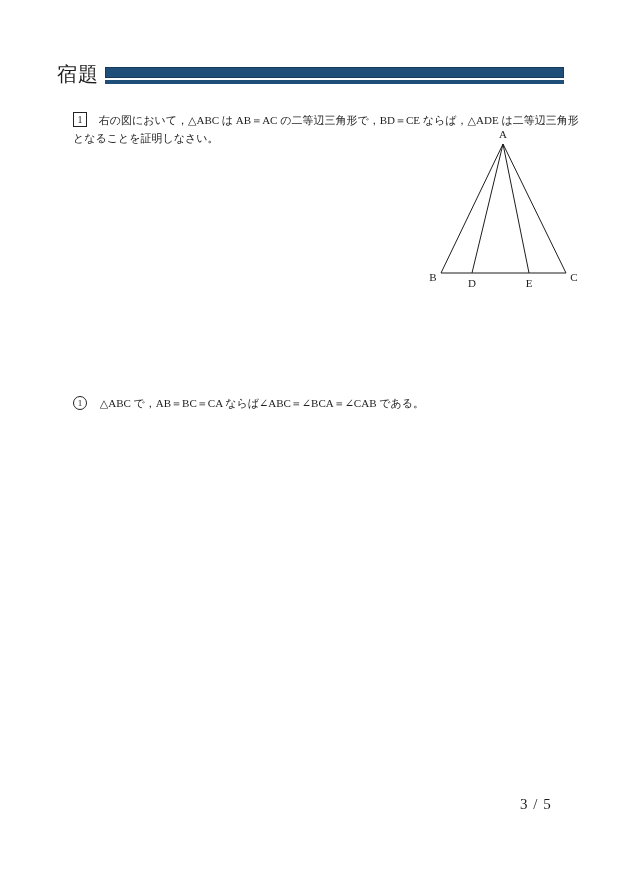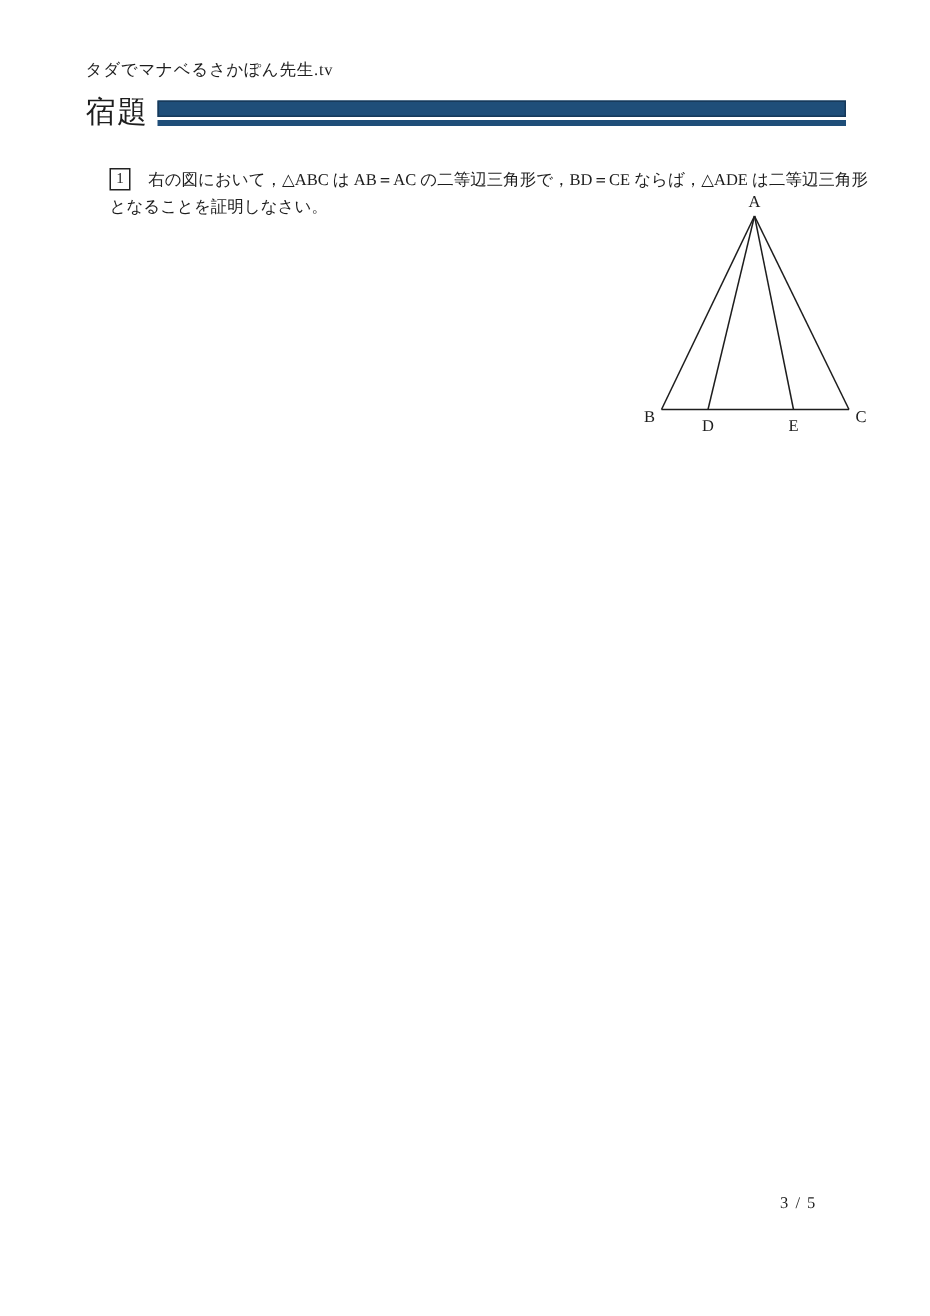--- a/index.html
+++ b/index.html
@@ -96,31 +96,30 @@
   }
   .figure text {
     font-family: "Liberation Serif", "DejaVu Serif", serif;
     font-size: 11px;
     fill: #1d1d1d;
   }
   .page-footer {
     position: absolute;
     left: 520px;
     top: 796px;
-    font-size: 11px;
+    font-size: 15px;
     letter-spacing: 1px;
     white-space: nowrap;
   }
 </style>
 </head>
 <body>
 
 <div class="page">
 
-  <div class="site-name">タダでマナベるさかぽん先生.tv</div>
 
   <div class="doc-title">宿題</div>
   <div class="bar-thick"></div>
   <div class="bar-thin"></div>
 
   <p class="para problem-1">
     <span class="num-box">1</span>
     <span>右の図において，△ABC は AB＝AC の二等辺三角形で，BD＝CE ならば，△ADE は二等辺三角形となることを証明しなさい。</span>
   </p>
 
@@ -131,17 +130,21 @@
     <line x1="78" y1="21" x2="47" y2="150"></line>
     <line x1="78" y1="21" x2="104" y2="150"></line>
     <text x="78" y="15" text-anchor="middle">A</text>
     <text x="8" y="158" text-anchor="middle">B</text>
     <text x="149" y="158" text-anchor="middle">C</text>
     <text x="47" y="164" text-anchor="middle">D</text>
     <text x="104" y="164" text-anchor="middle">E</text>
   </svg>
 
 
+  <p class="para sub-item-1">
+    <span class="circle-num">1</span>
+    <span>△ABC で，AB＝BC＝CA ならば∠ABC＝∠BCA＝∠CAB である。</span>
+  </p>
 
 
   <div class="page-footer">3 / 5</div>
 
 </div>
 
 </body></html>

